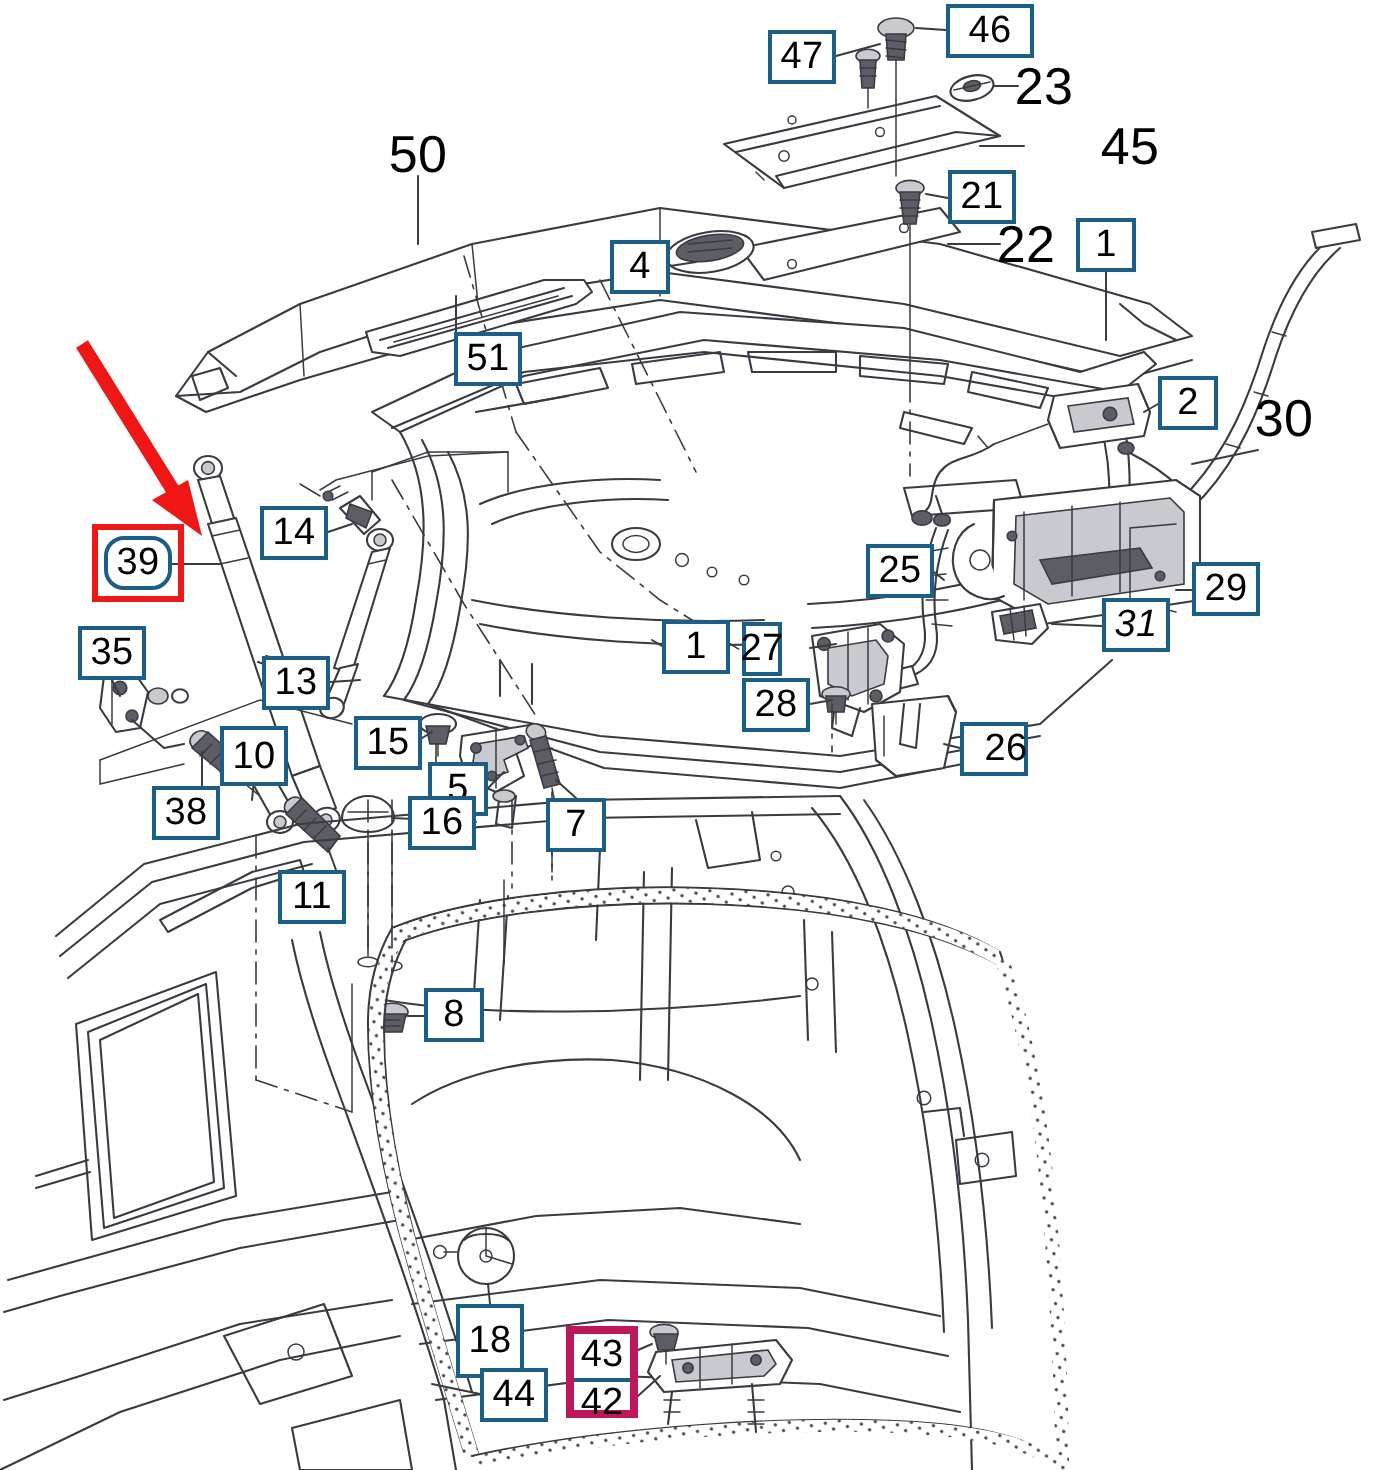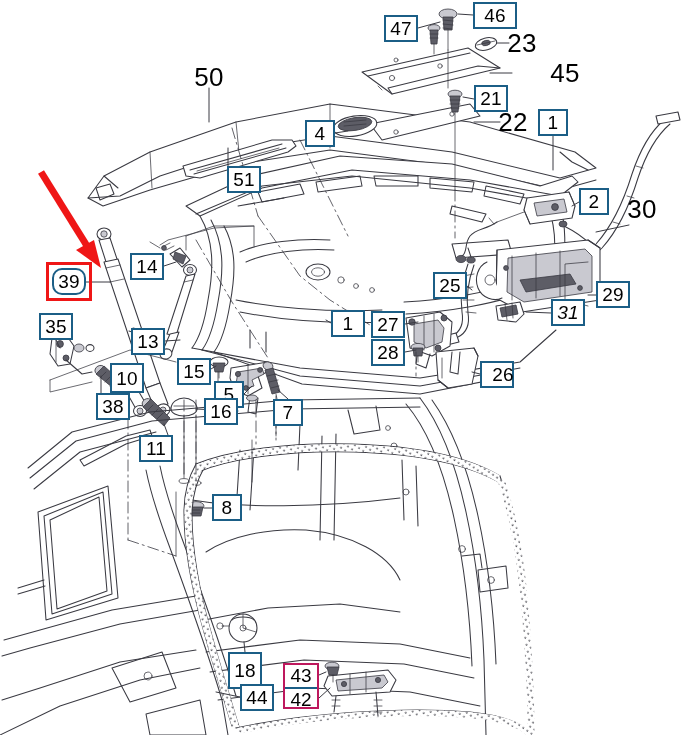--- a/index.html
+++ b/index.html
@@ -37,21 +37,21 @@
   }
   .lbl.plain{
     border:none;
     background:transparent;
     font-size:26px;
   }
   
   .stack{
     position:absolute;
     box-sizing:border-box;
-    border:2px solid #be185d;
+    border:4px solid #be185d;
     background:#ffffff;
     display:flex;
     flex-direction:column;
   }
   .stack .row{
     flex:1 1 0;
     display:flex;
     align-items:center;
     justify-content:center;
     font-size:19px;
@@ -561,28 +561,28 @@
       <div class="lbl boxed" style="left: 305px; top: 120px; width: 30px; height: 27px;">4</div>
       <div class="lbl boxed" style="left: 211px; top: 166px; width: 34px; height: 27px; margin-left: 16px;">51</div>
       <div class="lbl boxed" style="left: 579px; top: 188px; width: 30px; height: 27px;">2</div>
       <div class="lbl plain" style="left: 629px; top: 198px; width: 26px; height: 22px;">30</div>
       <div class="lbl boxed" style="left: 130px; top: 253px; width: 34px; height: 27px;">14</div>
       <div class="lbl boxed" style="left: 52px; top: 268px; width: 34px; height: 27px; border-radius: 10px;">39</div>
       <div class="lbl boxed" style="left: 433px; top: 272px; width: 34px; height: 27px;">25</div>
       <div class="lbl boxed" style="left: 596px; top: 281px; width: 34px; height: 27px;">29</div>
       <div class="lbl boxed" style="left: 551px; top: 299px; width: 34px; height: 27px; font-style: italic;">31</div>
       <div class="lbl boxed" style="left: 331px; top: 310px; width: 34px; height: 27px;">1</div>
-      <div class="lbl boxed" style="left: 371px; top: 311px; width: 34px; height: 27px; text-align: right;">27</div>
+      <div class="lbl boxed" style="left: 371px; top: 311px; width: 20px; height: 27px; text-align: right;">27</div>
       <div class="lbl boxed" style="left: 39px; top: 313px; width: 34px; height: 27px;">35</div>
       <div class="lbl boxed" style="left: 131px; top: 328px; width: 34px; height: 27px;">13</div>
       <div class="lbl boxed" style="left: 371px; top: 339px; width: 34px; height: 27px;">28</div>
       <div class="lbl boxed" style="left: 177px; top: 358px; width: 34px; height: 27px;">15</div>
       <div class="lbl boxed" style="left: 110px; top: 363px; width: 34px; height: 30px;">10</div>
       <div class="lbl boxed" style="left: 480px; top: 361px; width: 34px; height: 27px; padding-left: 12px;">26</div>
-      <div class="lbl boxed" style="left: 96px; top: 393px; width: 34px; height: 27px;">38</div>
+      <div class="lbl boxed" style="left: 76px; top: 393px; width: 34px; height: 27px;">38</div>
       <div class="lbl boxed" style="left: 214px; top: 381px; width: 30px; height: 27px;">5</div>
       <div class="lbl boxed" style="left: 204px; top: 398px; width: 34px; height: 27px;">16</div>
       <div class="lbl boxed" style="left: 273px; top: 399px; width: 30px; height: 27px;">7</div>
       <div class="lbl boxed" style="left: 139px; top: 435px; width: 34px; height: 27px;">11</div>
       <div class="lbl boxed" style="left: 212px; top: 494px; width: 30px; height: 27px;">8</div>
       <div class="lbl boxed" style="left: 228px; top: 652px; width: 34px; height: 37px;">18</div>
       <div class="lbl boxed" style="left: 240px; top: 684px; width: 34px; height: 27px;">44</div>
       <div class="stack" style="left: 283px; top: 663px; width: 36px; height: 46px;">
         <div class="row">43</div>
         <div class="row">42</div>

